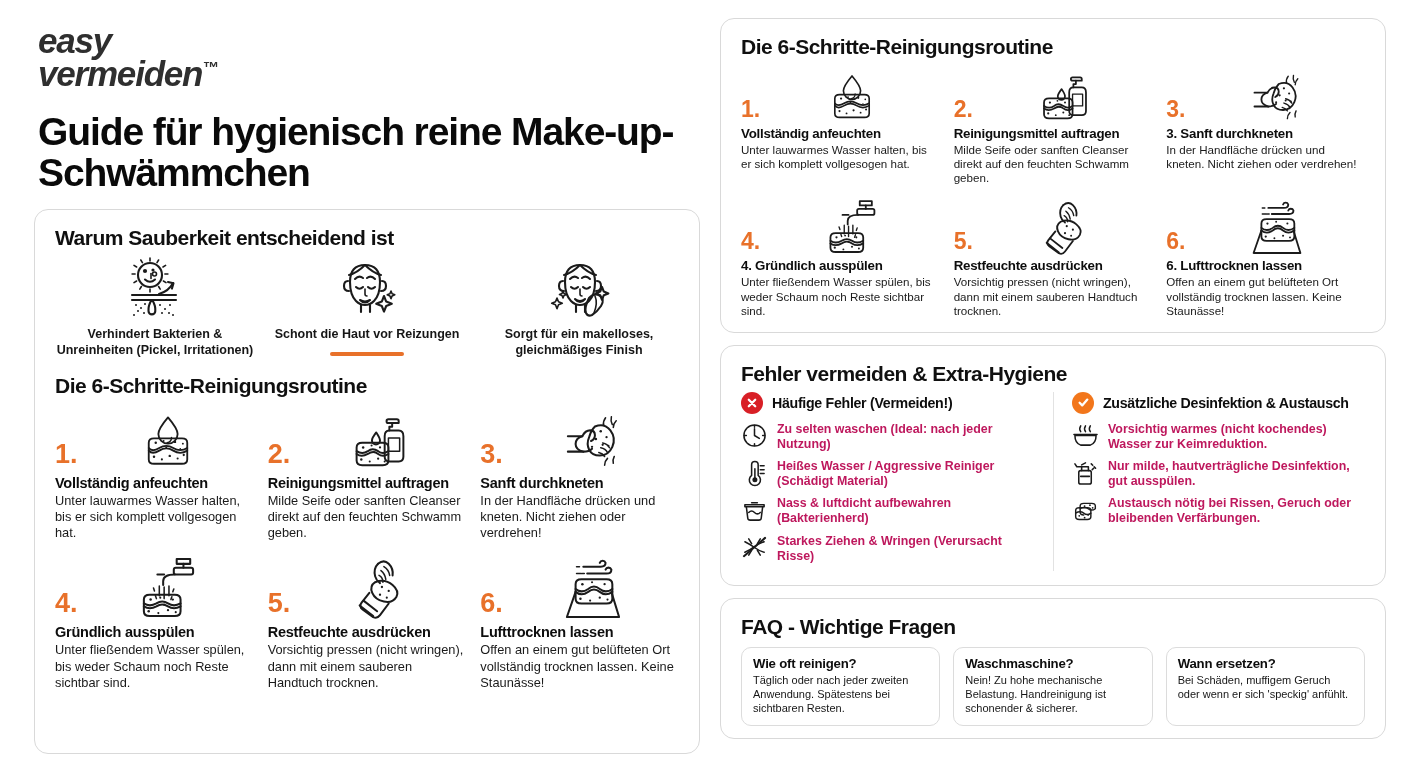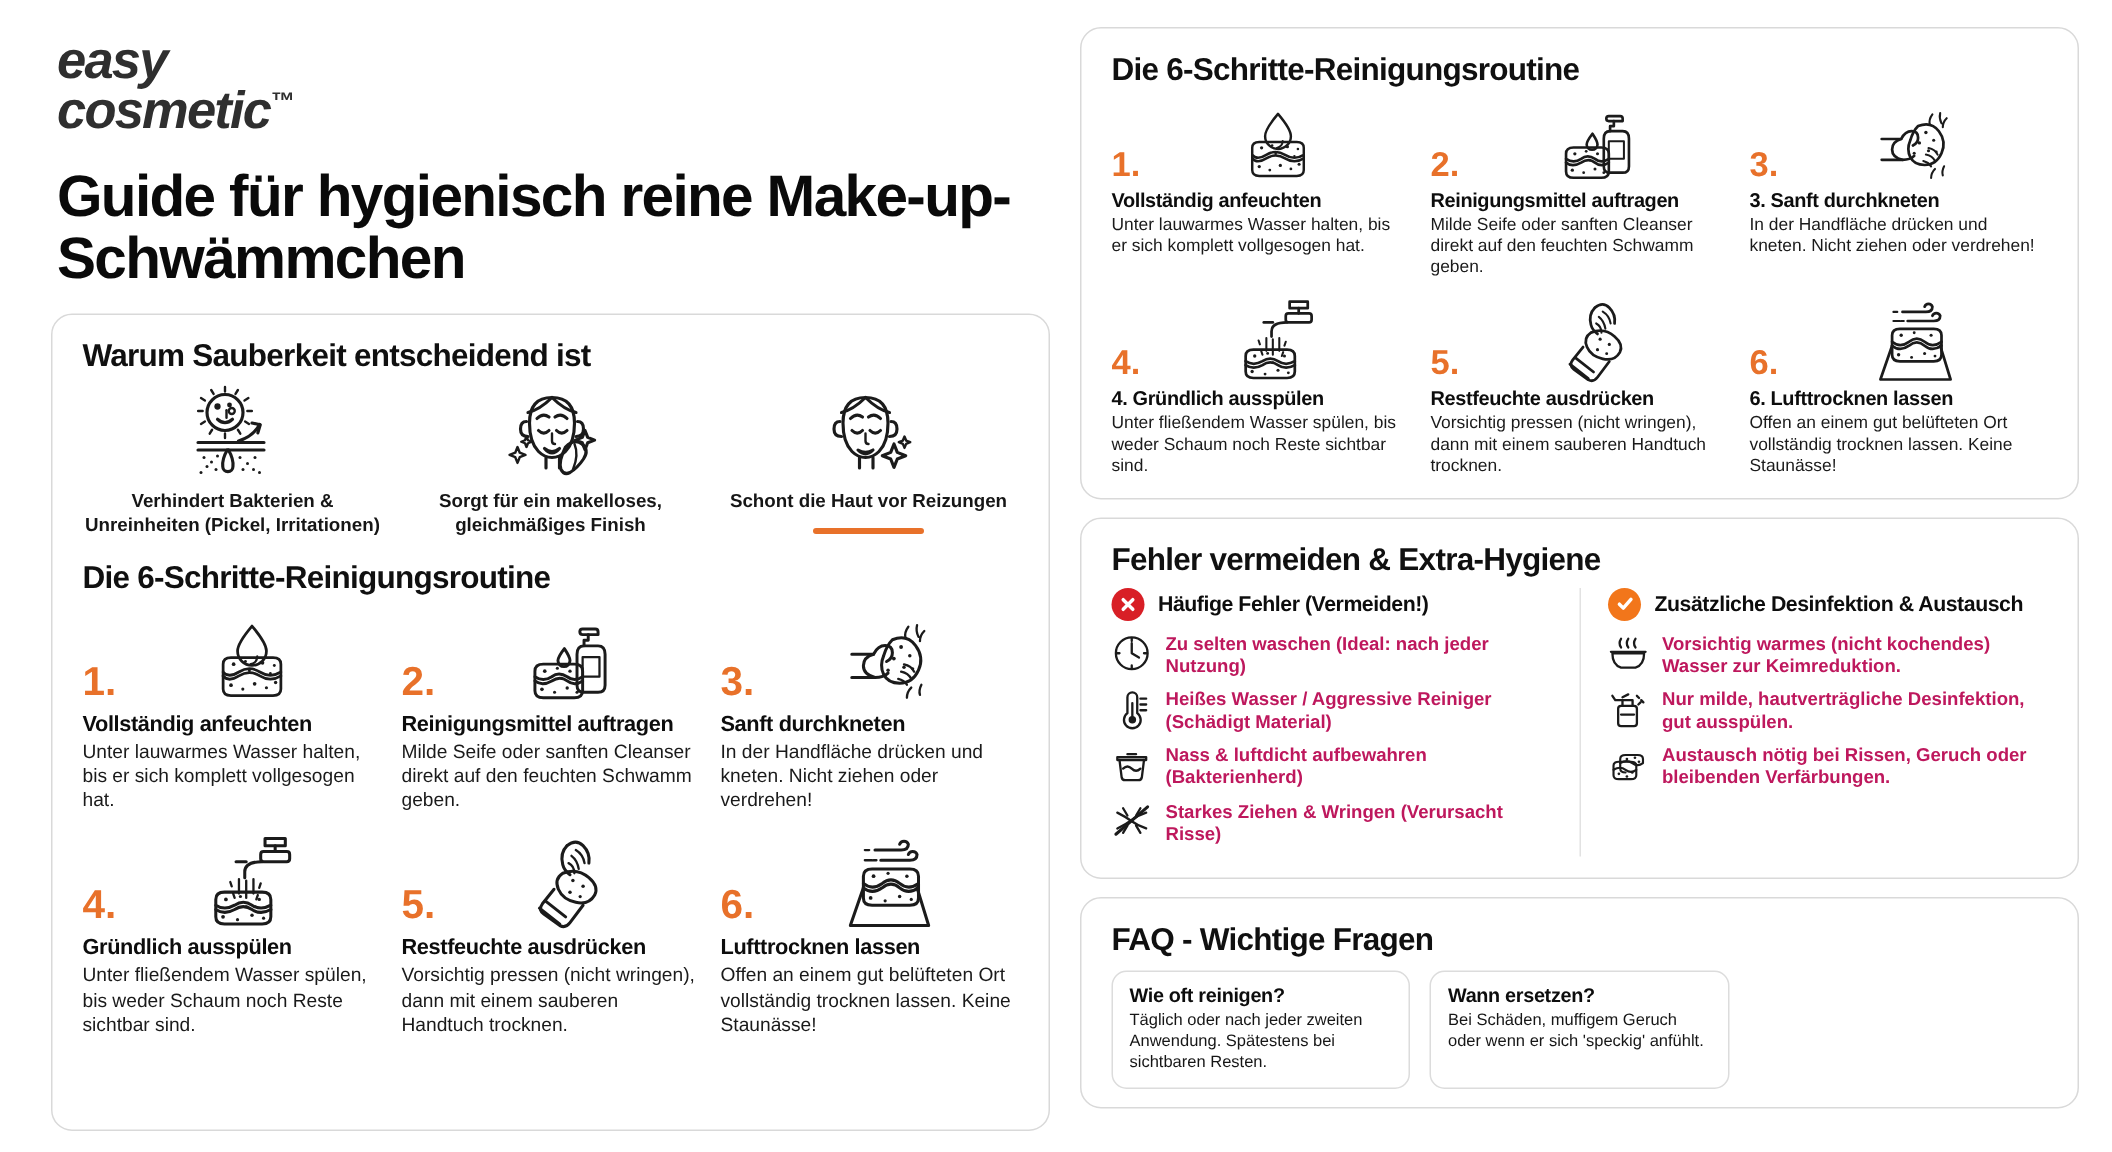--- a/index.html
+++ b/index.html
@@ -433,54 +433,54 @@
   </g>
 </defs>
   </svg>
 
 <div class="page">
 
   <div class="col-left">
 
     <div class="brand">
       <span>easy</span><br>
-      <span>cosmetic</span><span class="tm">™</span>
+      <span>vermeiden</span><span class="tm">™</span>
     </div>
 
     <h1 class="headline">Guide für hygienisch reine Make-up-Schwämmchen</h1>
 
     <div class="card" style="flex:1">
 
       <div class="card-h">Warum Sauberkeit entscheidend ist</div>
 
       <div class="benefits">
         <div class="benefit">
           <div class="ico">
             <svg width="58" height="60" viewBox="0 0 58 60">
                 <use href="#i-bacteria"></use>
               </svg>
           </div>
           <div class="cap">Verhindert Bakterien &amp; Unreinheiten (Pickel, Irritationen)</div>
         </div>
         <div class="benefit">
           <div class="ico">
+            <svg width="62" height="58" viewBox="0 0 62 58">
+                <use href="#i-face"></use>
+              </svg>
+          </div>
+          <div class="cap">Schont die Haut vor Reizungen</div>
+          <div class="divider-accent" style="background:#e8712a"></div>
+        </div>
+        <div class="benefit">
+          <div class="ico">
             <svg width="66" height="58" viewBox="0 0 66 58">
                 <use href="#i-face-sponge"></use>
               </svg>
           </div>
           <div class="cap">Sorgt für ein makelloses, gleichmäßiges Finish</div>
-        </div>
-        <div class="benefit">
-          <div class="ico">
-            <svg width="62" height="58" viewBox="0 0 62 58">
-                <use href="#i-face"></use>
-              </svg>
-          </div>
-          <div class="cap">Schont die Haut vor Reizungen</div>
-          <div class="divider-accent" style="background:#e8712a"></div>
         </div>
       </div>
 
       <div class="card-h" style="margin-top:14px">Die 6-Schritte-Reinigungsroutine</div>
 
       <div class="steps">
         <div class="step">
           <div class="top">
             <span class="num" style="color:#e8712a">1.</span>
             <span class="sico">
@@ -721,20 +721,24 @@
     </div>
 
     <div class="card" style="padding-bottom:12px">
       <div class="card-h">FAQ - Wichtige Fragen</div>
       <div class="faq-row">
         <div class="faq-item">
           <div class="faq-q">Wie oft reinigen?</div>
           <div class="faq-a">Täglich oder nach jeder zweiten Anwendung. Spätestens bei sichtbaren Resten.</div>
         </div>
         <div class="faq-item">
+          <div class="faq-q">Waschmaschine?</div>
+          <div class="faq-a">Nein! Zu hohe mechanische Belastung. Handreinigung ist schonender &amp; sicherer.</div>
+        </div>
+        <div class="faq-item">
           <div class="faq-q">Wann ersetzen?</div>
           <div class="faq-a">Bei Schäden, muffigem Geruch oder wenn er sich 'speckig' anfühlt.</div>
         </div>
       </div>
     </div>
 
   </div>
 </div>
 
 </body></html>

